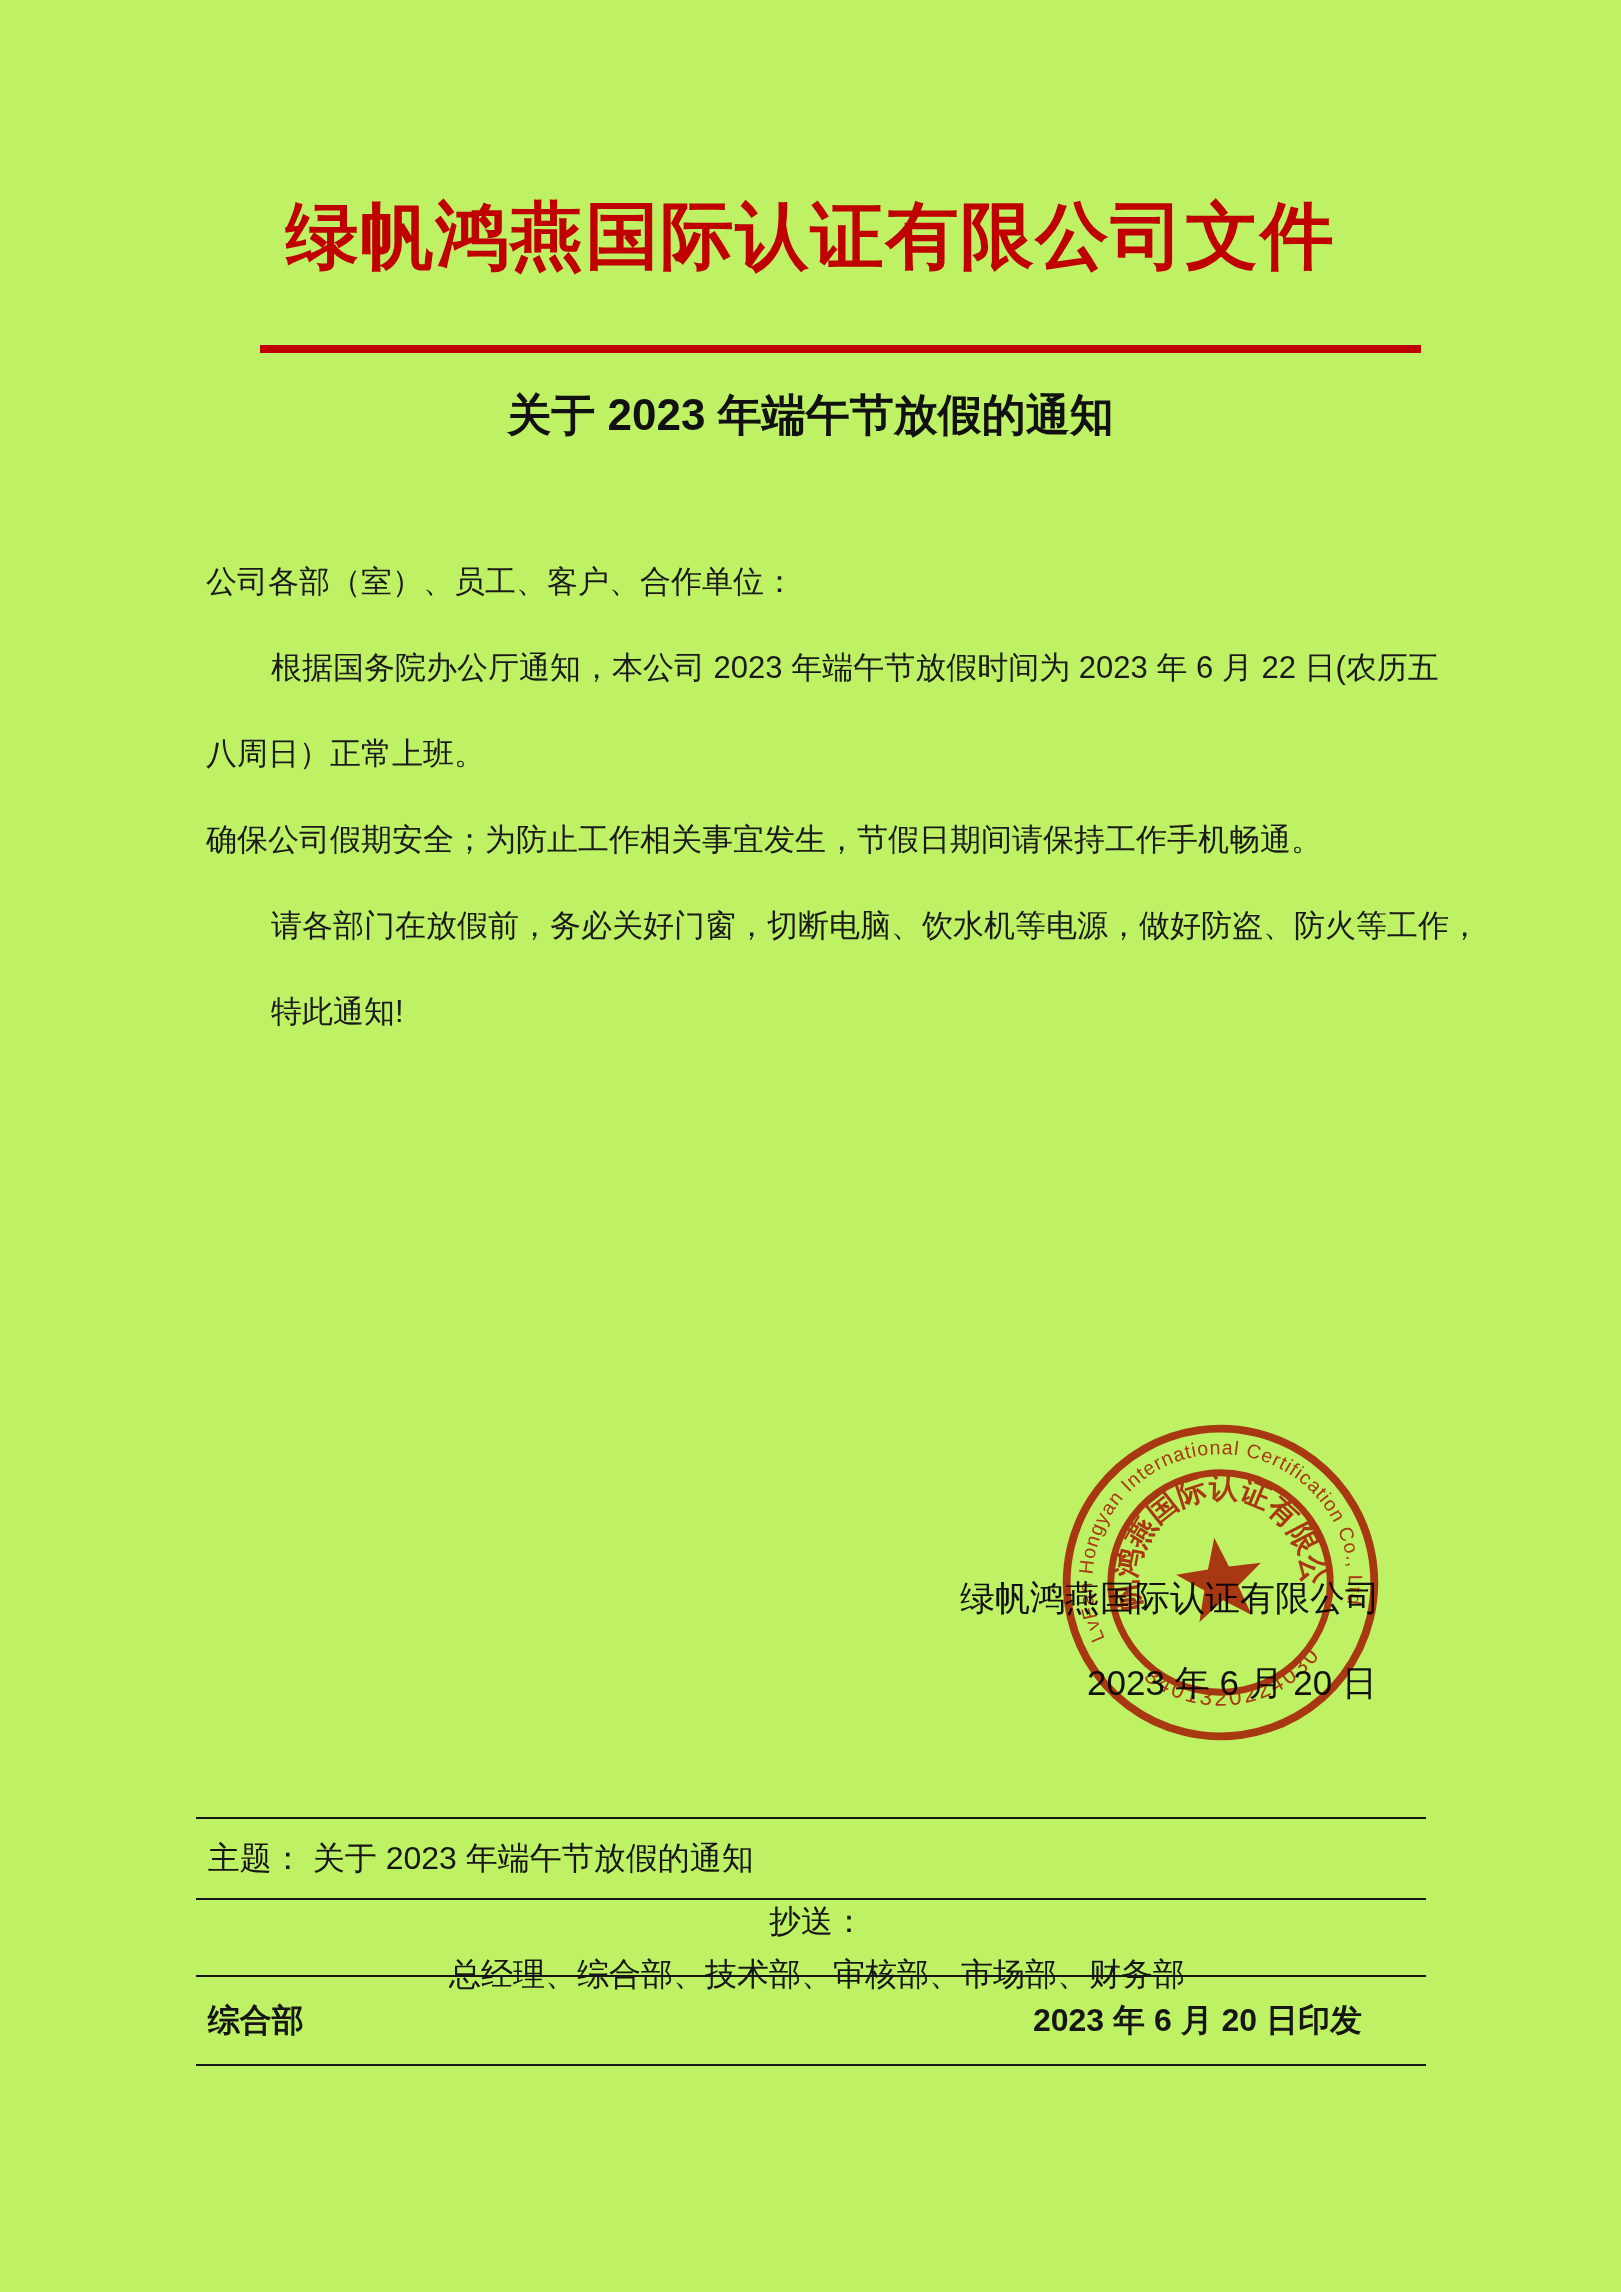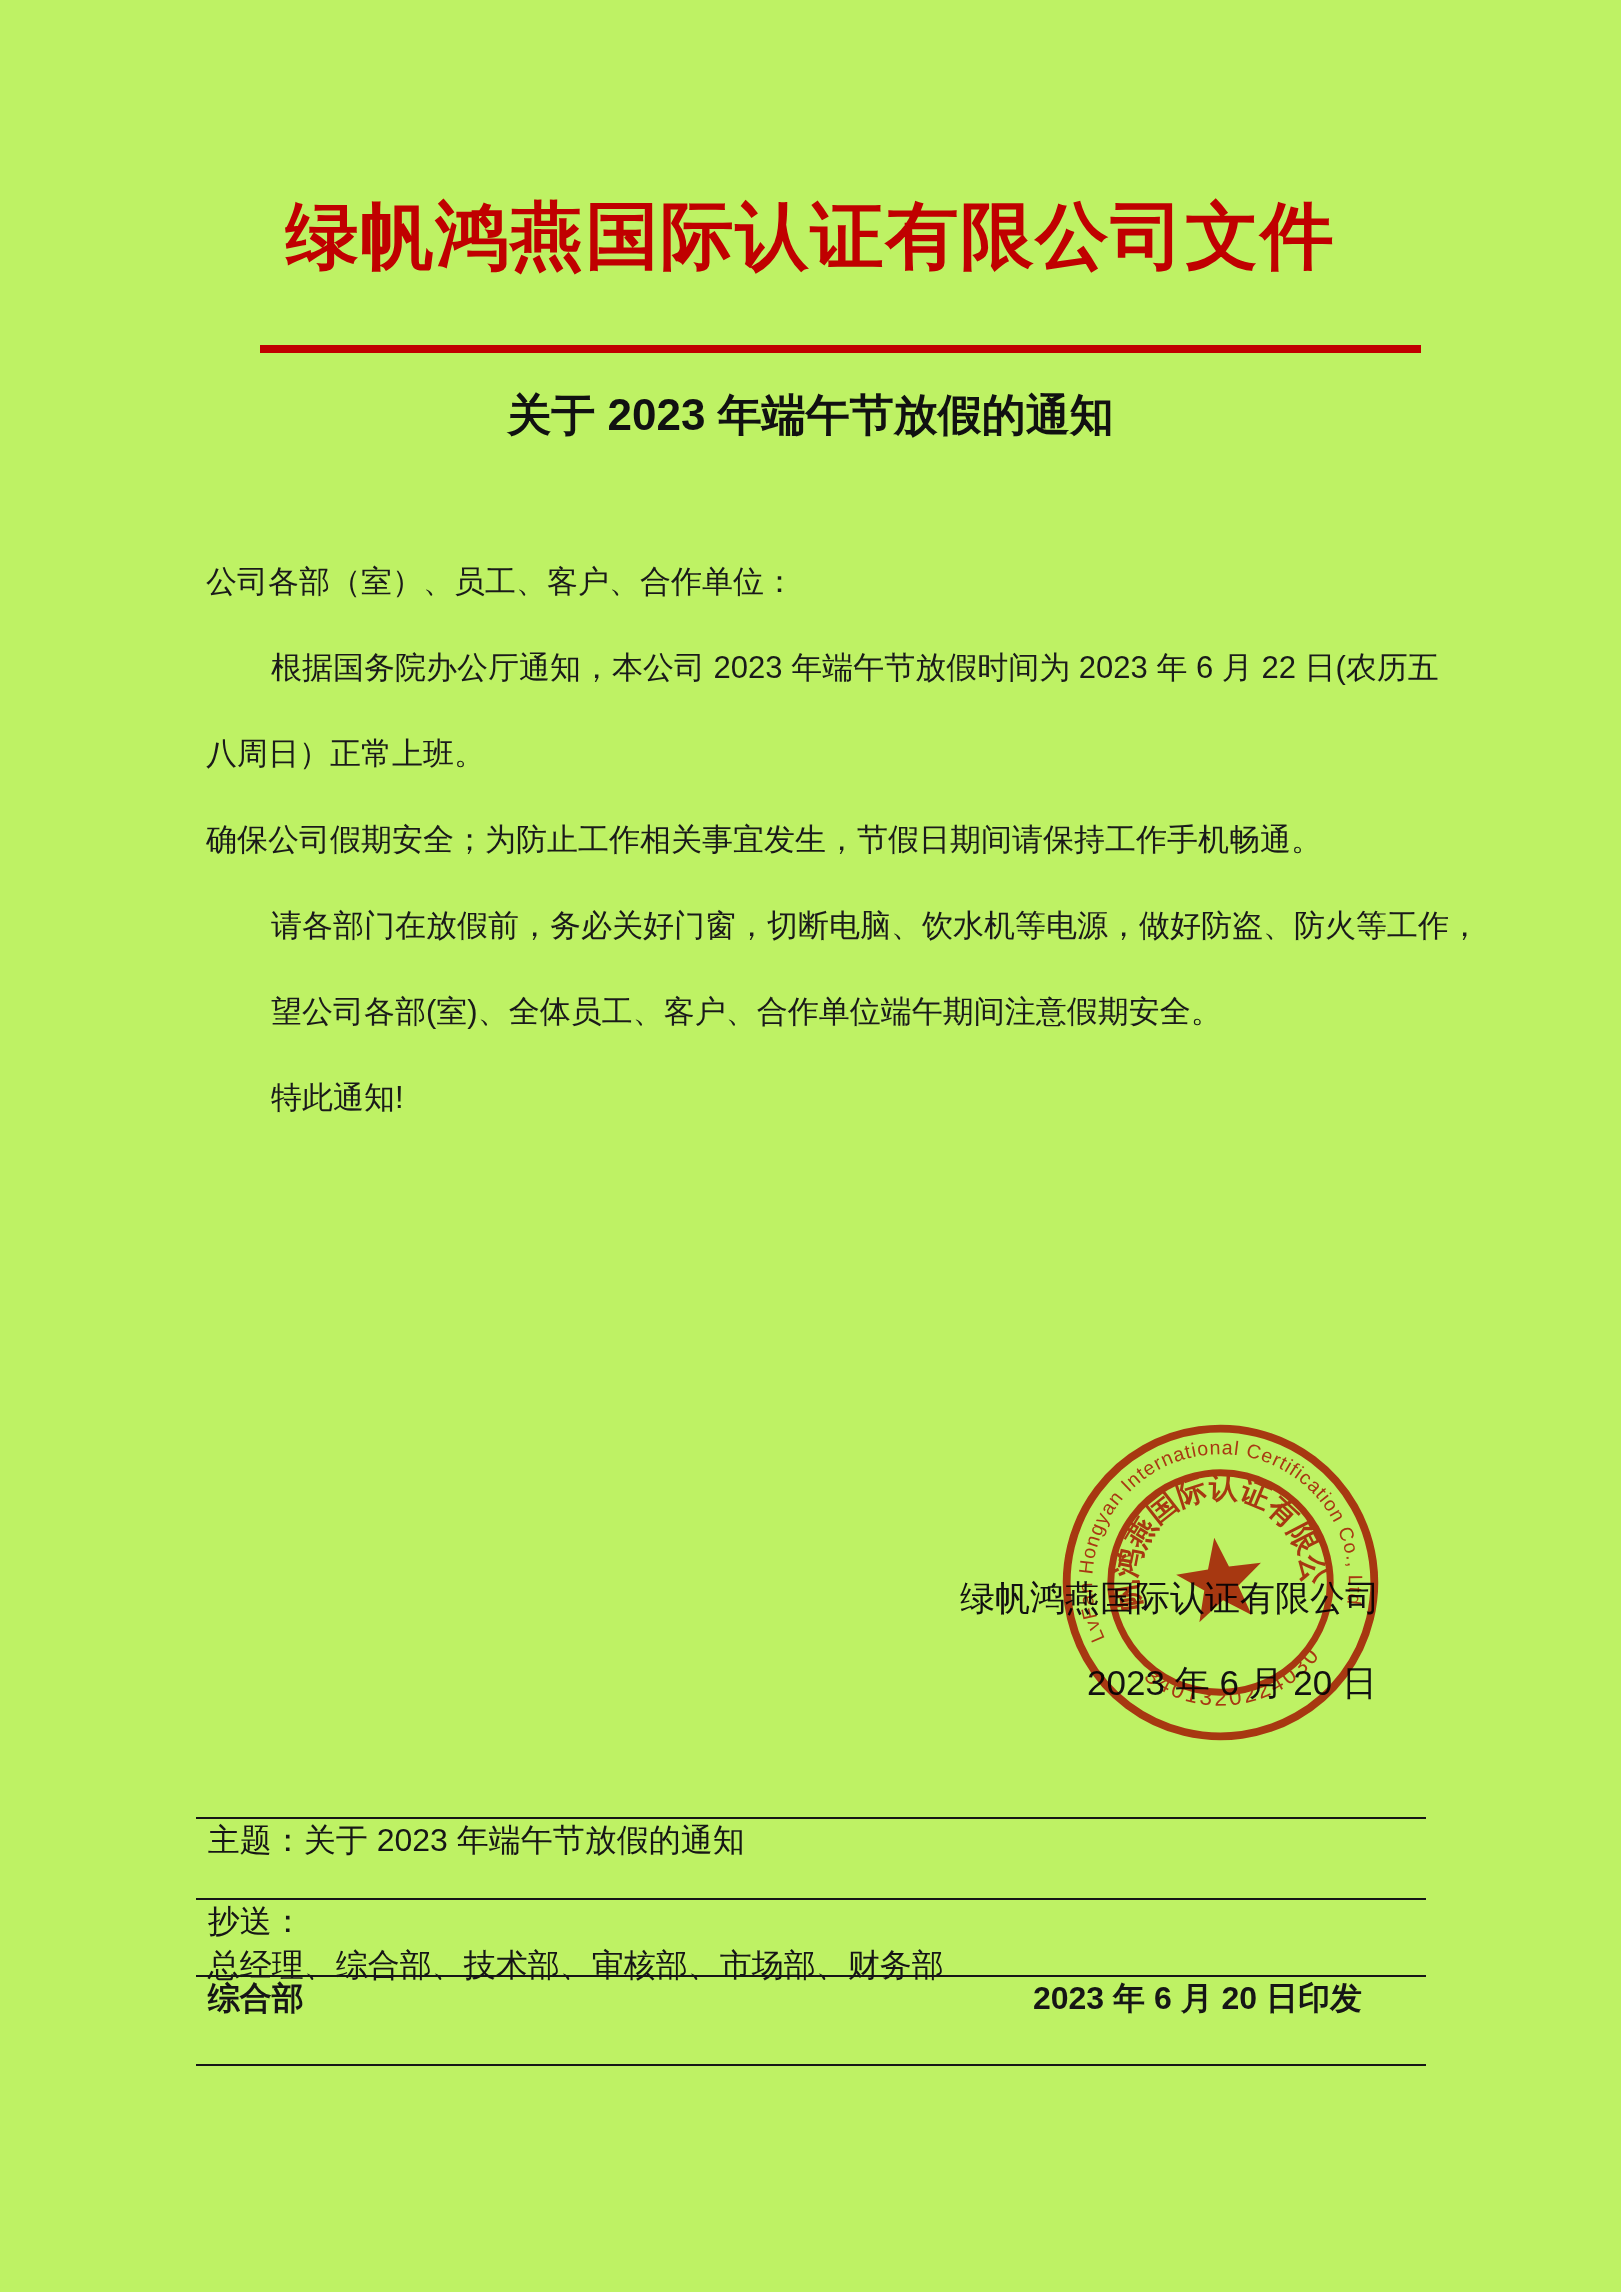--- a/index.html
+++ b/index.html
@@ -58,23 +58,23 @@
     mix-blend-mode:multiply;
     opacity:0.95;
   }
   
   .footer{
     position:absolute;top:1817px;left:196px;width:1230px;
     font-size:32px;color:#161616;
     border-bottom:2.9px solid #161616;
   }
   .footer-row{
-    display:flex;align-items:flex-start;
+    display:flex;align-items:center;
     border-top:2.9px solid #161616;
-    padding-left:11.8px;box-sizing:border-box;
+    padding-left:11.8px;box-sizing:border-box;gap:9px;
   }
   .footer-row.r1{height:81px;}
   .footer-row.r2{height:77px;flex-direction:column;}
   .footer-row.r3{height:89px;justify-content:space-between;padding-right:64px;font-weight:bold;}
   .footer-row span{white-space:nowrap;}
 </style>
 </head>
 <body>
 
 <div class="page">
@@ -85,21 +85,20 @@
   <div class="red-rule"></div>
 
   <div class="doc-title">关于 2023 年端午节放假的通知</div>
 
   <div class="body-block">
     <div class="body-line">公司各部（室）、员工、客户、合作单位：</div>
     <div class="body-line indent">根据国务院办公厅通知，本公司 2023 年端午节放假时间为 2023 年 6 月 22 日(农历五</div>
     <div class="body-line">八周日）正常上班。</div>
     <div class="body-line">确保公司假期安全；为防止工作相关事宜发生，节假日期间请保持工作手机畅通。</div>
     <div class="body-line indent">请各部门在放假前，务必关好门窗，切断电脑、饮水机等电源，做好防盗、防火等工作，</div>
-    <div class="body-line indent">望公司各部(室)、全体员工、客户、合作单位端午期间注意假期安全。</div>
     <div class="body-line indent">特此通知!</div>
   </div>
 
   <div class="sig-company">绿帆鸿燕国际认证有限公司</div>
   <div class="sig-date">2023 年 6 月 20 日</div>
 
   <svg class="stamp" viewBox="-172 -172 344 344" xmlns="http://www.w3.org/2000/svg">
     <g fill="none" stroke="#e0301e">
       <circle cx="0" cy="0" r="157" stroke-width="8"></circle>
       <circle cx="0" cy="0" r="112" stroke-width="7"></circle>

